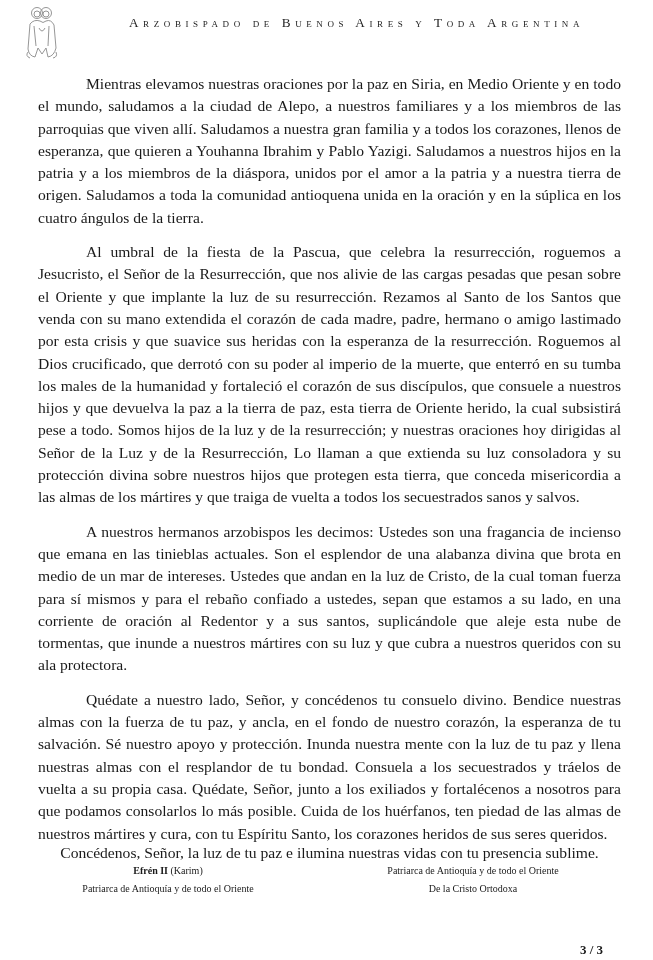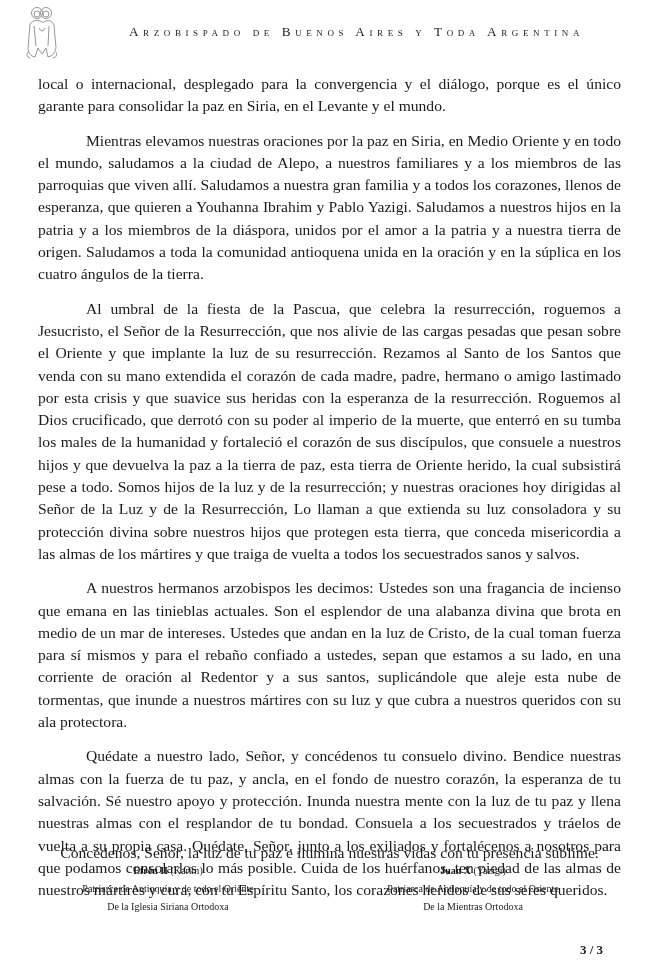--- a/index.html
+++ b/index.html
@@ -1,20 +1,20 @@
 <!DOCTYPE html>
 <html><head>
   <meta charset="utf-8">
   <style>
     html, body { margin: 0; padding: 0; background: #ffffff; }
     body { width: 653px; height: 960px; position: relative; overflow: hidden; color: #1a1a1a; font-family: "Liberation Serif", "DejaVu Serif", serif; }
     .logo { position: absolute; left: 20px; top: 4px; width: 44px; height: 58px; }
     .header { position: absolute; left: 60px; top: 13px; width: 593px; text-align: center; }
     .header .l1 { font-size: 10.2px; font-weight: bold; letter-spacing: 0.1px; font-variant: small-caps; line-height: 13px; color: #222; }
-    .header .l2 { font-size: 13.2px; letter-spacing: 4.6px; font-variant: small-caps; line-height: 18px; color: #222; margin-top: 10px; }
+    .header .l2 { font-size: 13.2px; letter-spacing: 4.6px; font-variant: small-caps; line-height: 18px; color: #222; margin-top: 1px; }
     .body { position: absolute; left: 38px; top: 73px; width: 583px; font-size: 15.6px; line-height: 22.3px; text-align: justify; }
     .para { margin: 0 0 12px 0; text-indent: 48px; }
     .para.first { text-indent: 0; }
     .closing { position: absolute; left: 38px; top: 834px; width: 583px; text-align: center; font-size: 15.6px; line-height: 20px; margin-top: 9px; }
     .sig { position: absolute; top: 862px; width: 270px; text-align: center; font-size: 10px; line-height: 18px; }
     .sig.left { left: 33px; }
     .sig.right { left: 338px; }
     .sig .name { font-weight: bold; }
     .pagenum { position: absolute; left: 580px; top: 942px; font-size: 13px; font-weight: bold; font-family: Liberation Serif, serif; }
   </style>
@@ -33,34 +33,31 @@
       <path d="M8 48 Q5 52 10 54 M36 48 Q38 53 33 54"></path>
     </g>
   </svg>
 </div>
 
 <div class="header">
   <div class="l2">Arzobispado de Buenos Aires y Toda Argentina</div>
 </div>
 
 <div class="body">
-  <p class="para first">local o internacional, desplegado para la convergencia y el diálogo, porque es el único garante para consolidar la paz en Siria, en el Levante y el mundo.</p>
   <p class="para">Mientras elevamos nuestras oraciones por la paz en Siria, en Medio Oriente y en todo el mundo, saludamos a la ciudad de Alepo, a nuestros familiares y a los miembros de las parroquias que viven allí. Saludamos a nuestra gran familia y a todos los corazones, llenos de esperanza, que quieren a Youhanna Ibrahim y Pablo Yazigi. Saludamos a nuestros hijos en la patria y a los miembros de la diáspora, unidos por el amor a la patria y a nuestra tierra de origen. Saludamos a toda la comunidad antioquena unida en la oración y en la súplica en los cuatro ángulos de la tierra.</p>
   <p class="para">Al umbral de la fiesta de la Pascua, que celebra la resurrección, roguemos a Jesucristo, el Señor de la Resurrección, que nos alivie de las cargas pesadas que pesan sobre el Oriente y que implante la luz de su resurrección. Rezamos al Santo de los Santos que venda con su mano extendida el corazón de cada madre, padre, hermano o amigo lastimado por esta crisis y que suavice sus heridas con la esperanza de la resurrección. Roguemos al Dios crucificado, que derrotó con su poder al imperio de la muerte, que enterró en su tumba los males de la humanidad y fortaleció el corazón de sus discípulos, que consuele a nuestros hijos y que devuelva la paz a la tierra de paz, esta tierra de Oriente herido, la cual subsistirá pese a todo. Somos hijos de la luz y de la resurrección; y nuestras oraciones hoy dirigidas al Señor de la Luz y de la Resurrección, Lo llaman a que extienda su luz consoladora y su protección divina sobre nuestros hijos que protegen esta tierra, que conceda misericordia a las almas de los mártires y que traiga de vuelta a todos los secuestrados sanos y salvos.</p>
   <p class="para">A nuestros hermanos arzobispos les decimos: Ustedes son una fragancia de incienso que emana en las tinieblas actuales. Son el esplendor de una alabanza divina que brota en medio de un mar de intereses. Ustedes que andan en la luz de Cristo, de la cual toman fuerza para sí mismos y para el rebaño confiado a ustedes, sepan que estamos a su lado, en una corriente de oración al Redentor y a sus santos, suplicándole que aleje esta nube de tormentas, que inunde a nuestros mártires con su luz y que cubra a nuestros queridos con su ala protectora.</p>
   <p class="para">Quédate a nuestro lado, Señor, y concédenos tu consuelo divino. Bendice nuestras almas con la fuerza de tu paz, y ancla, en el fondo de nuestro corazón, la esperanza de tu salvación. Sé nuestro apoyo y protección. Inunda nuestra mente con la luz de tu paz y llena nuestras almas con el resplandor de tu bondad. Consuela a los secuestrados y tráelos de vuelta a su propia casa. Quédate, Señor, junto a los exiliados y fortalécenos a nosotros para que podamos consolarlos lo más posible. Cuida de los huérfanos, ten piedad de las almas de nuestros mártires y cura, con tu Espíritu Santo, los corazones heridos de sus seres queridos.</p>
 </div>
 
 <div class="closing">Concédenos, Señor, la luz de tu paz e ilumina nuestras vidas con tu presencia sublime.</div>
 
 <div class="sig left">
   <div><span class="name">Efrén II</span> <span>(Karim)</span></div>
   <div>Patriarca de Antioquía y de todo el Oriente</div>
-  <div>De la Iglesia Siriana Ortodoxa</div>
 </div>
 
 <div class="sig right">
-  <div><span class="name">Juan X</span> <span>(Yazigi)</span></div>
   <div>Patriarca de Antioquía y de todo el Oriente</div>
-  <div>De la Mientras Ortodoxa</div>
+  <div>De la Cristo Ortodoxa</div>
 </div>
 
 <div class="pagenum">3 / 3</div>
 
 </body></html>

